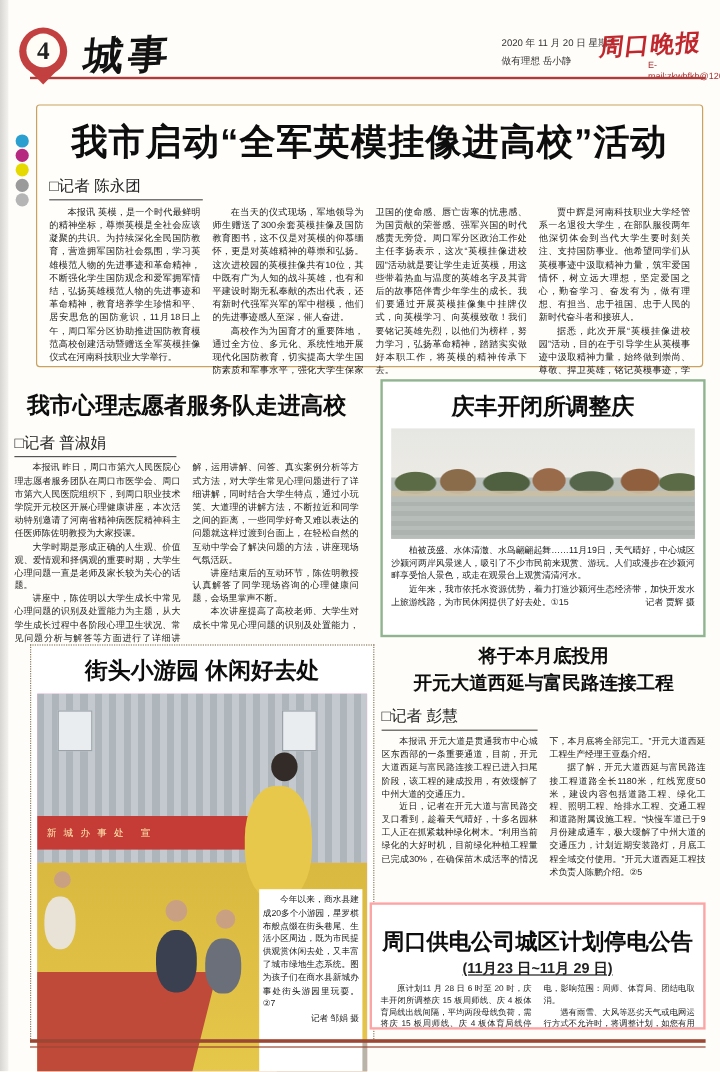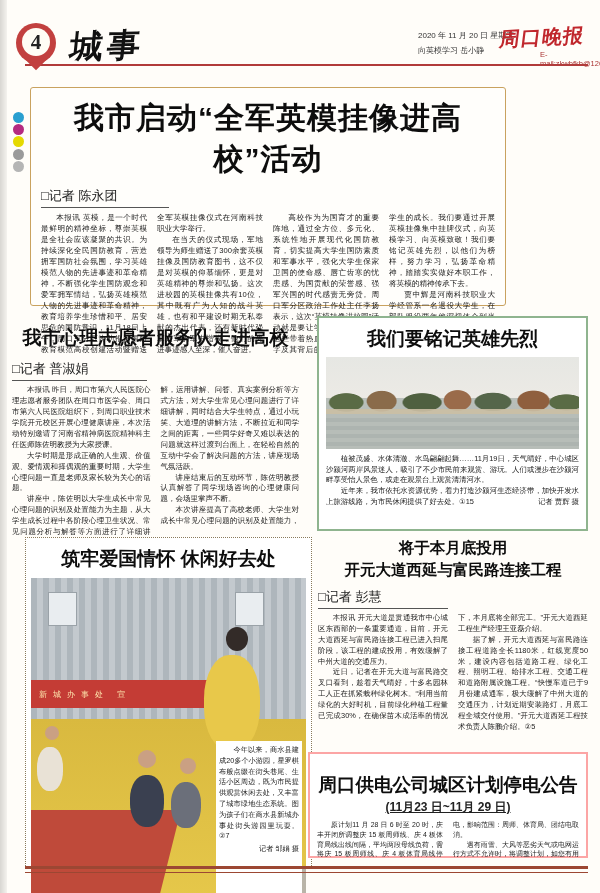--- a/index.html
+++ b/index.html
@@ -17,21 +17,21 @@
         display:flex;align-items:center;justify-content:center;
         font-family:"Liberation Serif","DejaVu Serif",serif;font-weight:bold;font-size:21px;color:#222;}
   .section-script{position:absolute;left:70px;top:24px;font-size:33px;font-weight:bold;color:#111;
         transform:skewX(-8deg) rotate(-2deg);letter-spacing:4px;}
   .date-block{position:absolute;left:418px;top:28px;width:105px;text-align:left;font-size:8px;color:#333;line-height:1.9;}
   .masthead{position:absolute;left:500px;top:24px;font-size:20px;font-weight:bold;color:#c0272d;
         transform:skewX(-10deg) rotate(-3deg);letter-spacing:1px;}
   .email{position:absolute;left:496px;top:50px;font-size:7.5px;color:#a33;padding-left:44px;}
   .header-rule{position:absolute;left:25px;top:64px;width:563px;height:2px;background:#b13b3b;}
   
-  .lead-box{position:absolute;left:30px;top:87px;width:476px;height:219px;border:1px solid #c9a25f;
+  .lead-box{position:absolute;left:30px;top:87px;width:556px;height:219px;border:1px solid #c9a25f;
         border-radius:3px;background:#fffefb;box-sizing:border-box;padding:8px 10px 6px 10px;}
   .lead-headline{text-align:center;font-size:30px;font-weight:800;letter-spacing:1px;color:#0d0d0d;margin:2px 0 7px 0;}
   .byline{font-size:13px;color:#222;border-bottom:1px solid #555;padding-bottom:2px;margin-bottom:4px;}
   .lead-byline{width:128px;}
   .cols{text-align:justify;color:#1b1b1b;}
   .cols p{margin:0;text-indent:2em;}
   .lead-cols{column-count:4;column-gap:10px;font-size:7.6px;line-height:1.45;height:143px;overflow:hidden;}
   
   .psy{position:absolute;left:12px;top:313px;width:287px;height:220px;margin-top:10px;}
   .psy-title{text-align:center;font-size:19px;font-weight:800;margin:2px 0 9px 0;color:#0d0d0d;}
@@ -109,21 +109,21 @@
   <div class="regmark" style="top:161px;background:#b5b5b5;"></div>
 
   <div class="pin">
     <div class="pin-tail"></div>
     <div class="pin-circle"></div>
     <div class="pin-inner">4</div>
   </div>
   <div class="section-script">城事</div>
   <div class="date-block">
     <div>2020 年 11 月 20 日  星期五</div>
-    <div>向英模学习  岳小静</div>
+    <div>做有理想  岳小静</div>
   </div>
   <div class="masthead">周口晚报</div>
   <div class="email">E-mail:zkwbfkb@126.com</div>
   <div class="header-rule"></div>
 
   <section class="lead-box">
     <h1 class="lead-headline">我市启动“全军英模挂像进高校”活动</h1>
     <div class="byline lead-byline">□记者 陈永团</div>
     <div class="cols lead-cols">
         <p>本报讯 英模，是一个时代最鲜明的精神坐标，尊崇英模是全社会应该凝聚的共识。为持续深化全民国防教育，营造拥军国防社会氛围，学习英雄模范人物的先进事迹和革命精神，不断强化学生国防观念和爱军拥军情结，弘扬英雄模范人物的先进事迹和革命精神，教育培养学生珍惜和平、居安思危的国防意识，11月18日上午，周口军分区协助推进国防教育模范高校创建活动暨赠送全军英模挂像仪式在河南科技职业大学举行。</p>
@@ -140,35 +140,35 @@
     <div class="cols psy-cols">
         <p>本报讯 昨日，周口市第六人民医院心理志愿者服务团队在周口市医学会、周口市第六人民医院组织下，到周口职业技术学院开元校区开展心理健康讲座，本次活动特别邀请了河南省精神病医院精神科主任医师陈佐明教授为大家授课。</p>
         <p>大学时期是形成正确的人生观、价值观、爱情观和择偶观的重要时期，大学生心理问题一直是老师及家长较为关心的话题。</p>
         <p>讲座中，陈佐明以大学生成长中常见心理问题的识别及处置能力为主题，从大学生成长过程中各阶段心理卫生状况、常见问题分析与解答等方面进行了详细讲解，运用讲解、问答、真实案例分析等方式方法，对大学生常见心理问题进行了详细讲解，同时结合大学生特点，通过小玩笑、大道理的讲解方法，不断拉近和同学之间的距离，一些同学好奇又难以表达的问题就这样过渡到台面上，在轻松自然的互动中学会了解决问题的方法，讲座现场气氛活跃。</p>
         <p>讲座结束后的互动环节，陈佐明教授认真解答了同学现场咨询的心理健康问题，会场里掌声不断。</p>
         <p>本次讲座提高了高校老师、大学生对成长中常见心理问题的识别及处置能力，普及了心理健康知识，为大学生健康成长增添了助力。</p>
       </div>
   </section>
 
   <section class="river-box">
-    <h2 class="river-title">我们要铭记英雄先烈</h2>
+    <h2 class="river-title">庆丰开闭所调整庆</h2>
     <div class="river-photo">
       <div class="river-trees"></div>
       <div class="river-shore"></div>
       <div class="river-water"></div>
     </div>
     <div class="river-caption">
         <p>植被茂盛、水体清澈、水鸟翩翩起舞……11月19日，天气晴好，中心城区沙颍河两岸风景迷人，吸引了不少市民前来观赏、游玩。人们或漫步在沙颍河畔享受怡人景色，或走在观景台上观赏清清河水。</p>
         <p>近年来，我市依托水资源优势，着力打造沙颍河生态经济带，加快开发水上旅游线路，为市民休闲提供了好去处。①15</p>
       </div>
     <div class="credit">记者 贾辉 摄</div>
   </section>
 
   <section class="park-box">
-    <h2 class="park-title">筑牢爱国情怀  休闲好去处</h2>
+    <h2 class="park-title">街头小游园  休闲好去处</h2>
     <div class="park-photo">
       <div class="park-wall"></div>
       <div class="park-window" style="left:6%;"></div>
       <div class="park-window" style="left:74%;"></div>
       <div class="park-banner">新城办事处 宣</div>
       <div class="park-floor"></div>
       <div class="park-red"></div>
       <div class="park-gray"></div>
 
       <div class="figure" style="left:63%;top:22%;width:56px;height:96px;background:#e8c84a;"></div>

